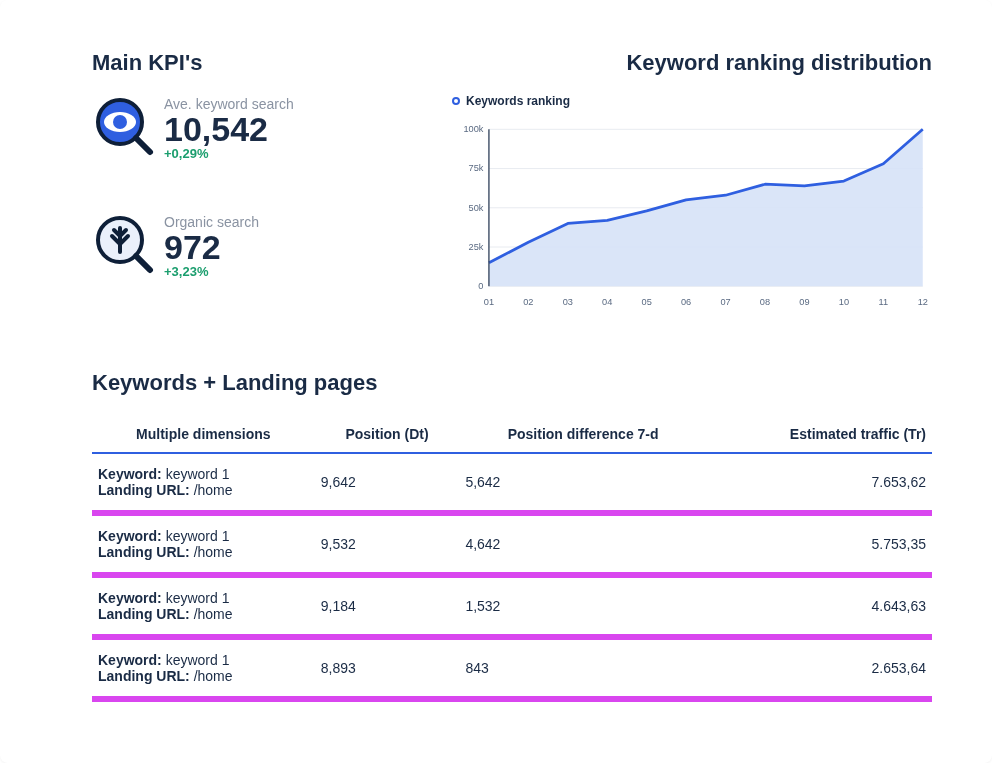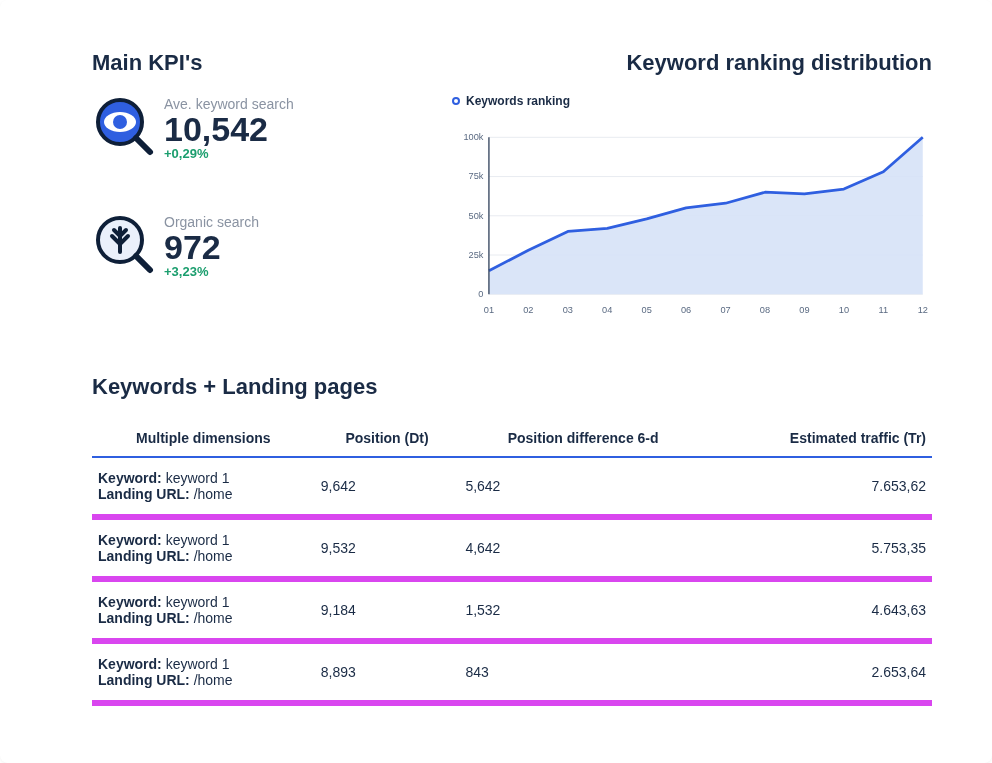--- a/index.html
+++ b/index.html
@@ -56,21 +56,21 @@
     color: #1b9e6e;
   }
   .chart-block { flex: 1; text-align: right; }
   .legend {
     font-size: 12px;
     font-weight: 600;
     color: #1a2b45;
     display: flex;
     align-items: center;
     gap: 6px;
-    margin-bottom: 12px;
+    margin-bottom: 4px;
   }
   .legend .dot {
     width: 8px; height: 8px; border-radius: 50%;
     border: 2px solid #2f5fe0;
     background: #fff;
     display: inline-block;
   }
   .chart-svg { width: 100%; height: 210px; }
   .ytick, .xtick {
     font-size: 10px;
@@ -195,21 +195,21 @@
   </div>
 
   <div class="table-section">
     <h2 class="table-title">Keywords + Landing pages</h2>
 
     <table class="kw">
       <thead>
         <tr>
           <th>Multiple dimensions</th>
           <th>Position (Dt)</th>
-          <th>Position difference 6-d</th>
+          <th>Position difference 7-d</th>
           <th>Estimated traffic (Tr)</th>
         </tr>
       </thead>
       <tbody id="kw-body">
       <tr>
         <td>
           <div class="dim-line">Keyword: <span>keyword 1</span></div>
           <div class="dim-line">Landing URL: <span>/home</span></div>
         </td>
         <td>9,642</td>

